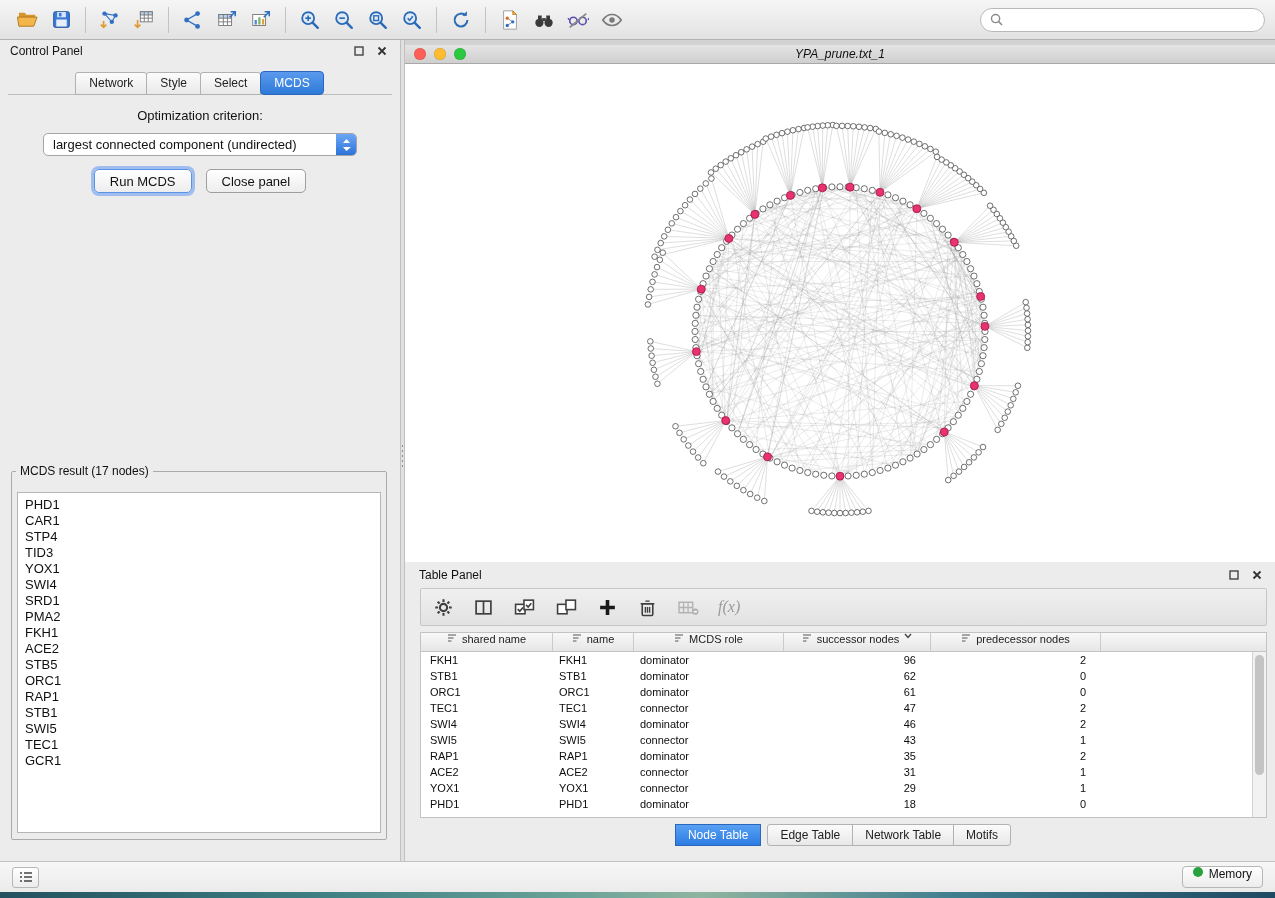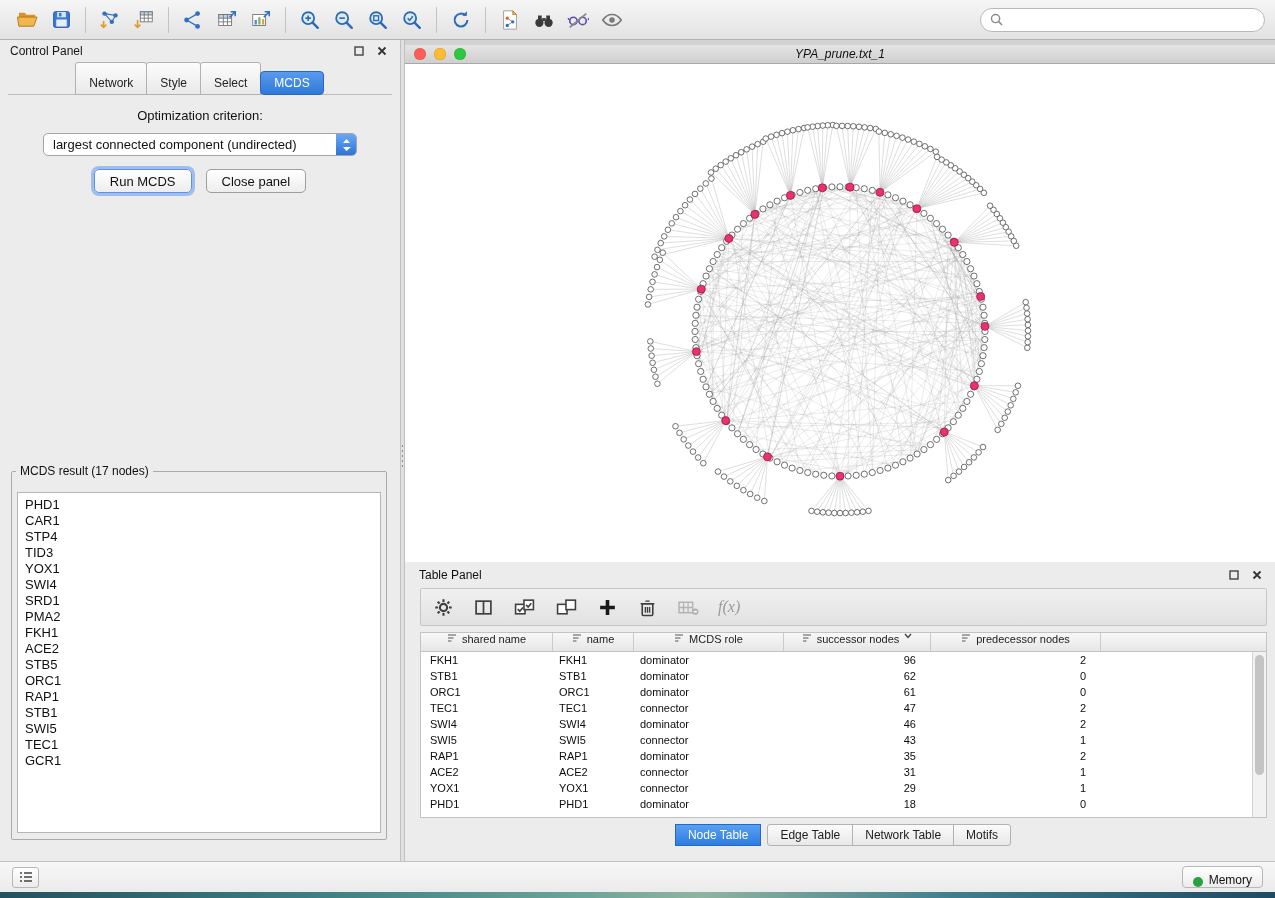--- a/index.html
+++ b/index.html
@@ -22,21 +22,21 @@
   .divider::after{content:"";position:absolute;top:405px;left:1px;width:1px;height:22px;background:repeating-linear-gradient(#909090 0 2px,transparent 2px 5px);}
   .right{flex:1;display:flex;flex-direction:column;background:#d6d6d6;min-width:0;}
 
   
   .cp-header{height:22px;display:flex;align-items:center;padding:0 10px;font-size:12px;color:#161616;}
   .spacer{flex:1;}
   .win-btn{width:16px;height:16px;display:flex;align-items:center;justify-content:center;background:transparent;border:none;padding:0;margin-left:7px;}
   .cp-tabwrap{position:relative;margin-top:10px;height:23px;}
   .cp-tabwrap::after{content:"";position:absolute;left:8px;right:8px;bottom:0;height:1px;background:#bdbdbd;}
   #cp-tabs{position:relative;display:flex;justify-content:center;align-items:flex-end;height:100%;z-index:1;}
-  .cp-tab{font-size:12px;padding:13px 13px 4px;background:linear-gradient(#fcfcfc,#e9e9e9);border:1px solid #b1b1b1;margin-left:-1px;border-radius:3px 3px 0 0;color:#222;}
+  .cp-tab{font-size:12px;padding:3px 13px 4px;background:linear-gradient(#fcfcfc,#e9e9e9);border:1px solid #b1b1b1;margin-left:-1px;border-radius:3px 3px 0 0;color:#222;}
   .cp-tab.active{background:linear-gradient(#5a9aee,#2e7ad8);color:#fff;border-color:#2a66bd;border-radius:4px;padding:4px 13px;z-index:2;}
   .cp-opt-label{text-align:center;font-size:13px;margin-top:13px;color:#101010;}
   .dropdown{width:314px;height:23px;margin:10px auto 0;background:#fff;border:1px solid #a5a5a5;border-radius:5px;display:flex;align-items:center;font-size:13px;padding-left:9px;box-sizing:border-box;color:#111;}
   .dd-text{flex:1;white-space:nowrap;overflow:hidden;}
   .dd-spin{width:20px;align-self:stretch;background:linear-gradient(#6ba7f5,#2d74d9);border-radius:0 4px 4px 0;display:flex;align-items:center;justify-content:center;}
   .btn-row{display:flex;justify-content:center;gap:14px;margin-top:13px;}
   .pbtn{height:24px;padding:0 15px;font-size:13px;background:linear-gradient(#ffffff,#ededed);border:1px solid #9f9f9f;border-radius:5px;color:#111;}
   .pbtn.focused{box-shadow:0 0 0 3px rgba(96,152,240,.55);border-color:#5a92e8;}
   fieldset.result-box{position:absolute;left:11px;right:13px;top:424px;bottom:21px;border:1px solid #aaa;border-radius:2px;margin:0;padding:0;background:#ececec;}
   fieldset.result-box legend{font-size:12px;padding:0 4px;margin-left:4px;color:#111;}
@@ -69,21 +69,21 @@
   .vthumb{position:absolute;left:2px;right:2px;top:3px;height:120px;background:#c4c4c4;border-radius:5px;}
   .table-tabs{display:flex;justify-content:center;margin-top:6px;}
   .btab{font-size:12px;padding:3px 12px;background:linear-gradient(#fbfbfb,#e8e8e8);border:1px solid #b2b2b2;margin-left:-1px;color:#222;}
   .btab.active{background:linear-gradient(#57a0f2,#2d7ce2);color:#fff;border-color:#2a66bd;border-radius:0;position:relative;z-index:1;}
   .btab:nth-child(2){border-radius:3px 0 0 3px;margin-left:6px;}
   .btab:last-child{border-radius:0 3px 3px 0;}
 
   
   .statusbar{flex:0 0 31px;background:linear-gradient(#f7f7f7,#ebebeb);border-top:1px solid #c2c2c2;display:flex;align-items:center;padding:0 12px;box-sizing:border-box;}
   .sb-left-btn{width:27px;height:21px;border:1px solid #b7b7b7;border-radius:3px;background:linear-gradient(#fff,#ececec);display:flex;align-items:center;justify-content:center;padding:0;}
-  .memory-btn{margin-left:auto;height:22px;border:1px solid #b7b7b7;border-radius:4px;background:linear-gradient(#fff,#ececec);display:flex;align-items:flex-end;gap:6px;font-size:12px;padding:0 10px;color:#111;}
+  .memory-btn{margin-left:auto;height:22px;border:1px solid #b7b7b7;border-radius:4px;background:linear-gradient(#fff,#ececec);display:flex;align-items:flex-start;gap:6px;font-size:12px;padding:0 10px;color:#111;}
   .mem-dot{width:10px;height:10px;border-radius:50%;background:#27a23c;}
   .desktop-strip{flex:0 0 6px;background:linear-gradient(90deg,#23515f,#3e7f83 25%,#6aa398 45%,#8fb4a0 55%,#3f7d8e 75%,#1f4a63);}
 </style>
 </head>
 <body>
 
 <div class="app">
 
   <div class="toolbar">
     <div id="tb-groups">

